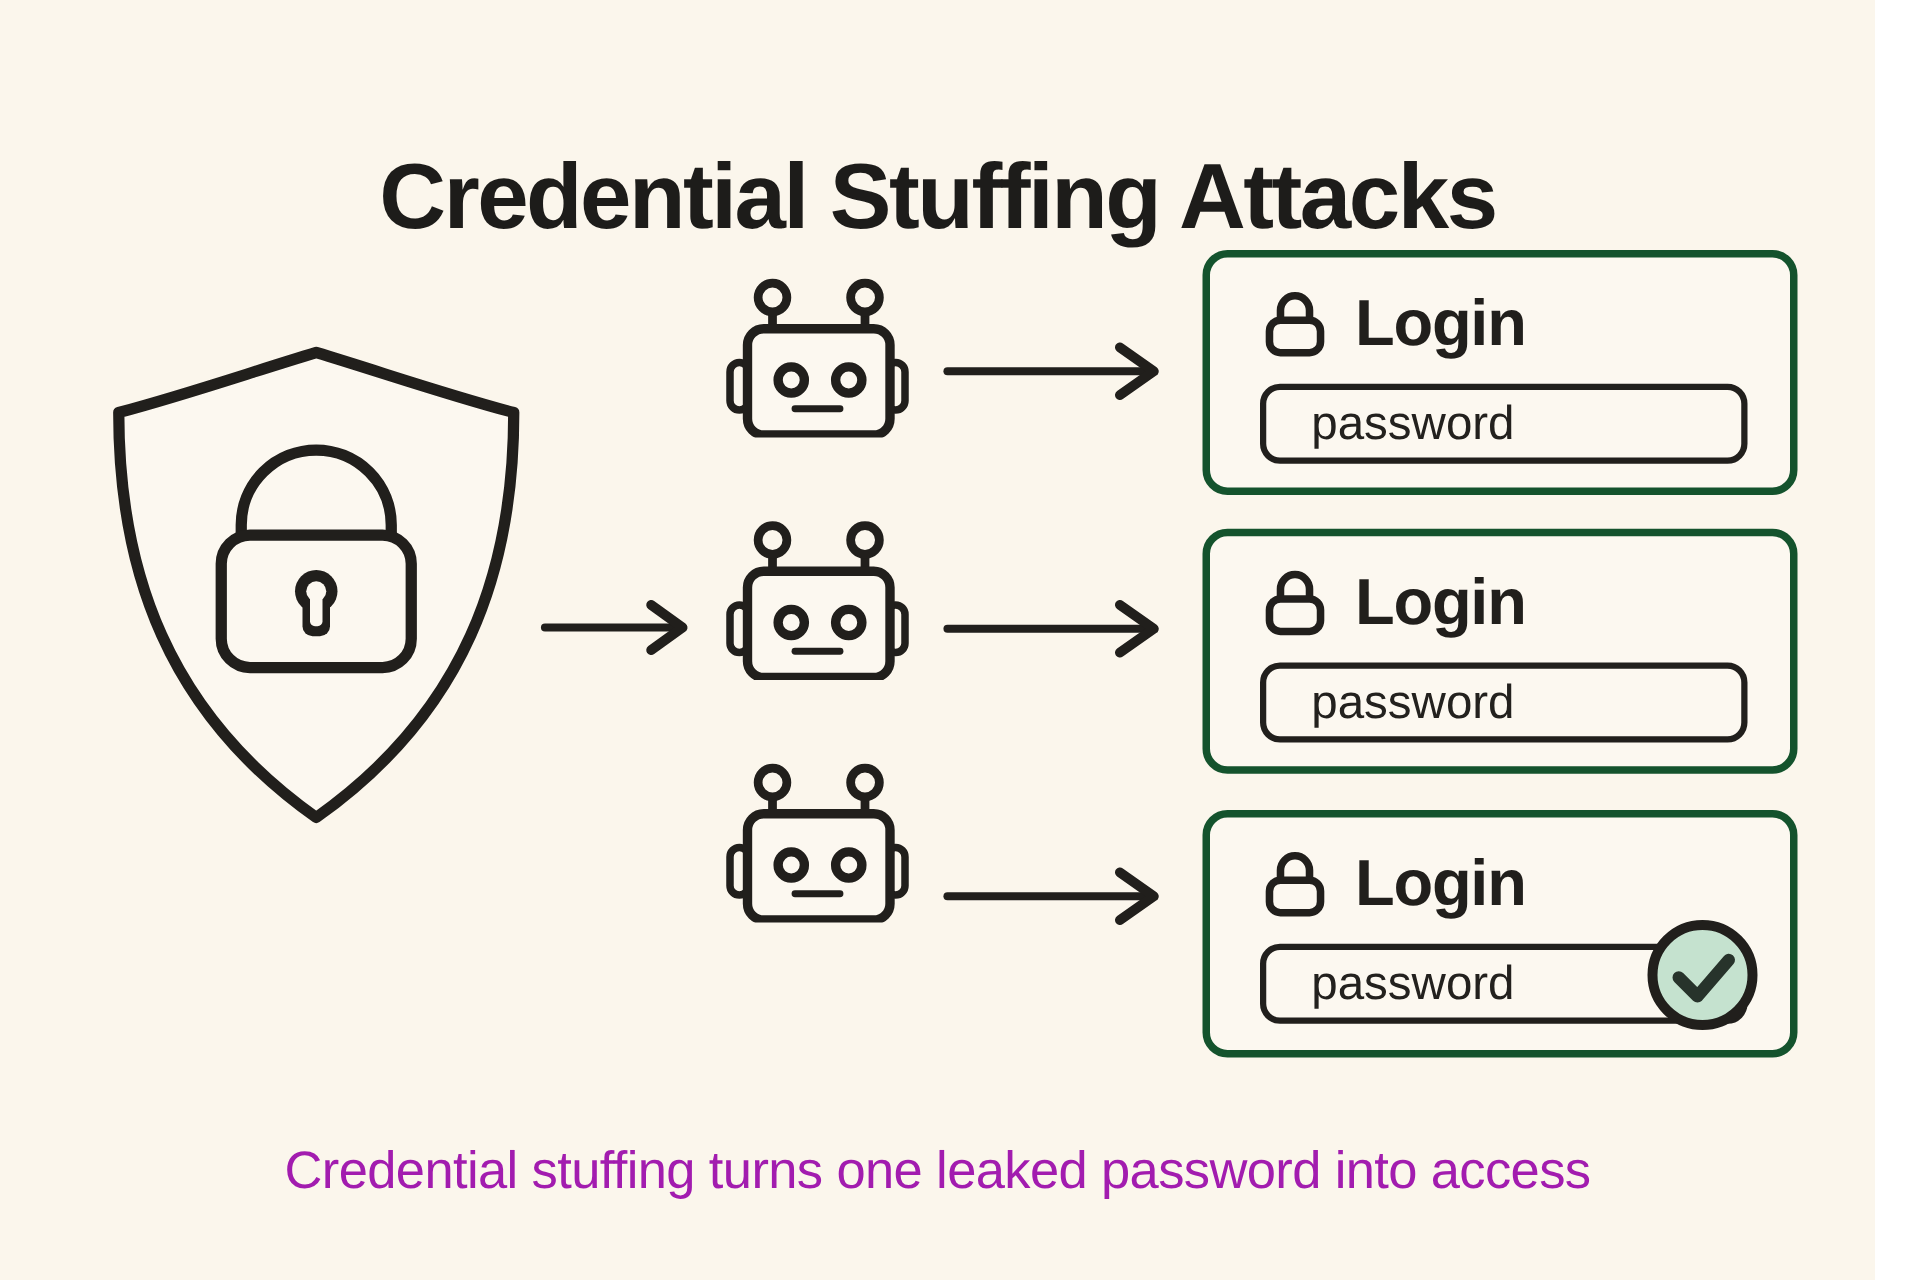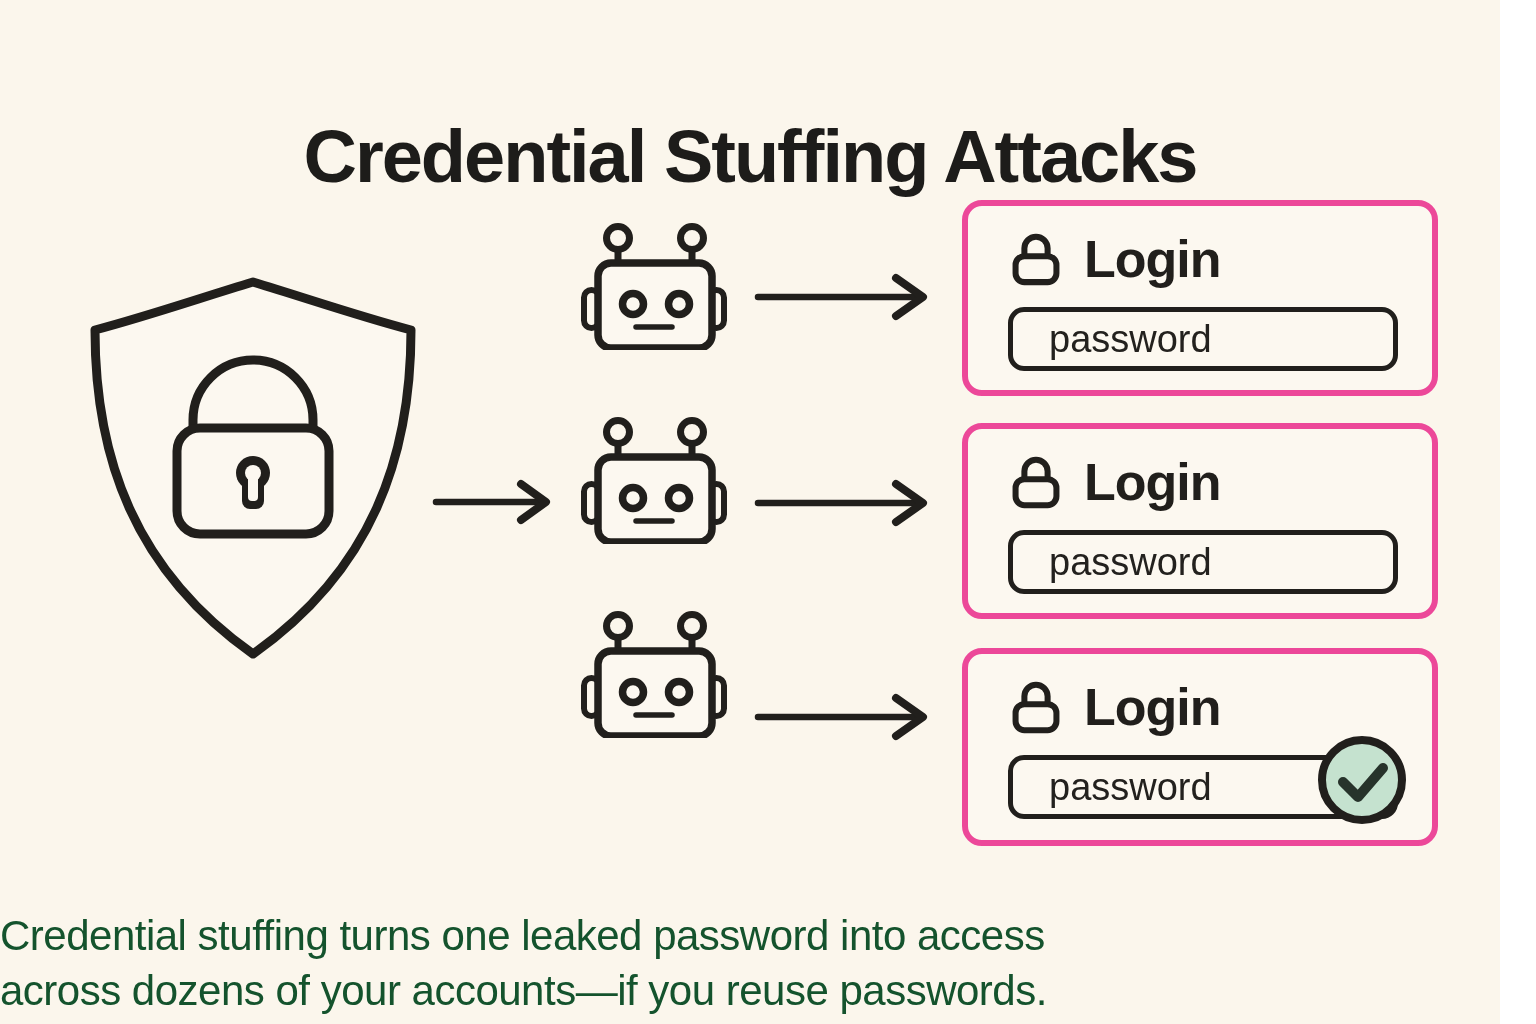--- a/index.html
+++ b/index.html
@@ -21,31 +21,32 @@
     left: 0; right: 0; top: 64px;
     text-align: center;
     font-size: 74px;
     font-weight: 700;
     letter-spacing: -2px;
     color: #1d1c1a;
   }
 
   .caption {
     left: 0; right: 0; top: 866px;
+    text-align: center;
     font-size: 42px;
     letter-spacing: -0.5px;
     line-height: 1.32;
-    color: #14532d;
+    color: #a21caf;
   }
   .caption .cap-line { display: block; }
 
   .login-card {
     left: 962px; width: 476px;
     background: #fcf8f0;
-    border: 6px solid #ec4899;
+    border: 6px solid #14532d;
     border-radius: 20px;
     box-sizing: border-box;
   }
   .card-1 { top: 200px; height: 196px; }
   .card-2 { top: 423px; height: 196px; }
   .card-3 { top: 648px; height: 198px; }
 
   .card-lock { left: 42px; top: 22px; width: 52px; height: 60px; }
 
   .card-heading {
@@ -216,16 +217,15 @@
     <div class="abs password-field">password</div>
     <div class="abs check-badge">
       <svg viewBox="0 0 92 92">
           <use href="#sym-check-circle"></use>
         </svg>
     </div>
   </div>
 
   <p class="abs caption">
     <span class="cap-line">Credential stuffing turns one leaked password into access</span>
-    <span class="cap-line">across dozens of your accounts—if you reuse passwords.</span>
   </p>
 
 </div>
 
 </body></html>

